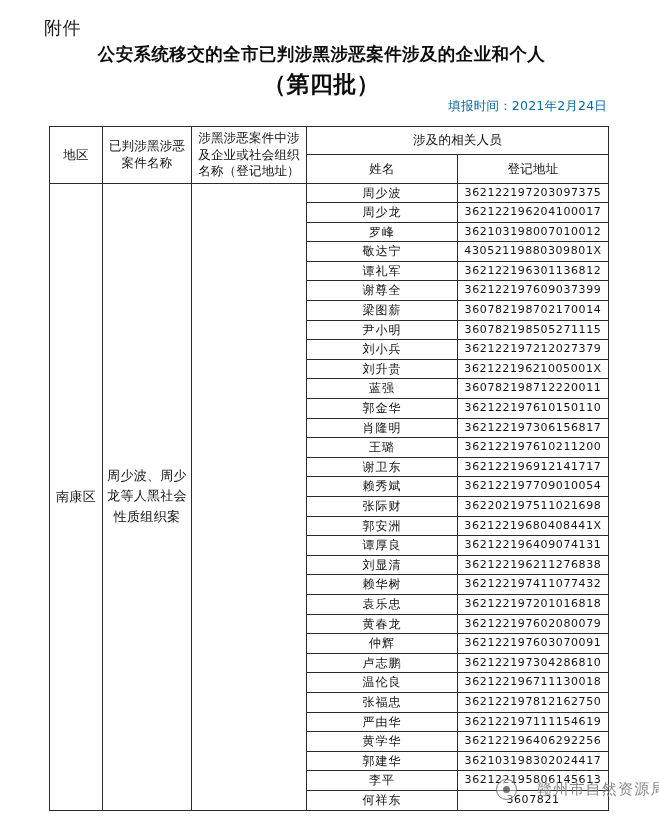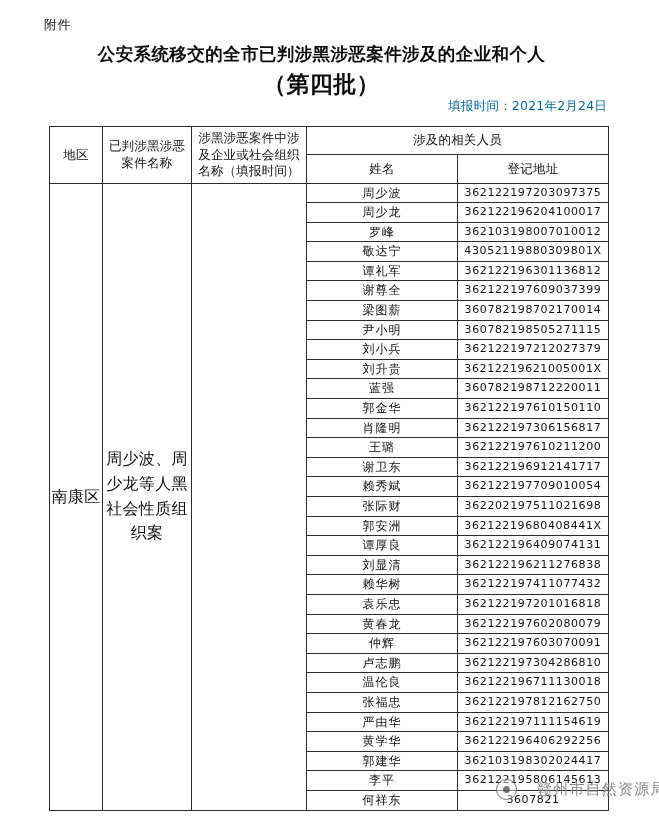--- a/index.html
+++ b/index.html
@@ -22,21 +22,21 @@
     width: 659px;
     height: 825px;
     box-sizing: border-box;
   }
 
   
   .attach-label {
     position: absolute;
     left: 44px;
     top: 16px;
-    font-size: 13px;
+    font-size: 18px;
     letter-spacing: 0.5px;
     color: #1a1a1a;
     font-family: "DejaVu Sans", "Liberation Sans", sans-serif;
   }
 
   .doc-title {
     position: absolute;
     left: 0;
     top: 42px;
     width: 643px;
@@ -92,21 +92,21 @@
   }
   .th-region    { width: 48px; }
   .th-casename  { width: 84px; }
   .th-entity    { width: 110px; }
   .th-name      { width: 85px; }
   .th-id        { width: 233px; }
 
   .cell-region,
   .cell-casename,
   .cell-entity {
-    font-size: 16px;
+    font-size: 13px;
     line-height: 1.5;
     letter-spacing: 0.3px;
     padding: 2px;
   }
   .cell-casename { line-height: 1.55; }
 
   td.cell-name {
     font-size: 12px;
     height: 18.6px;
     line-height: 18.6px;
@@ -175,21 +175,21 @@
   </div>
 
   <div class="fill-date">填报时间：2021年2月24日</div>
 
   <div class="tbl-wrap">
     <table class="grid">
       <thead>
         <tr>
           <td class="th-region" rowspan="2">地区</td>
           <td class="th-casename" rowspan="2">已判涉黑涉恶案件名称</td>
-          <td class="th-entity" rowspan="2">涉黑涉恶案件中涉及企业或社会组织名称（填报时间）</td>
+          <td class="th-entity" rowspan="2">涉黑涉恶案件中涉及企业或社会组织名称（登记地址）</td>
           <td colspan="2">涉及的相关人员</td>
         </tr>
         <tr>
           <td class="th-name">姓名</td>
           <td class="th-id">登记地址</td>
         </tr>
       </thead>
       <tbody id="tbody">
           <tr>
             <td class="cell-region" rowspan="32">南康区</td>

